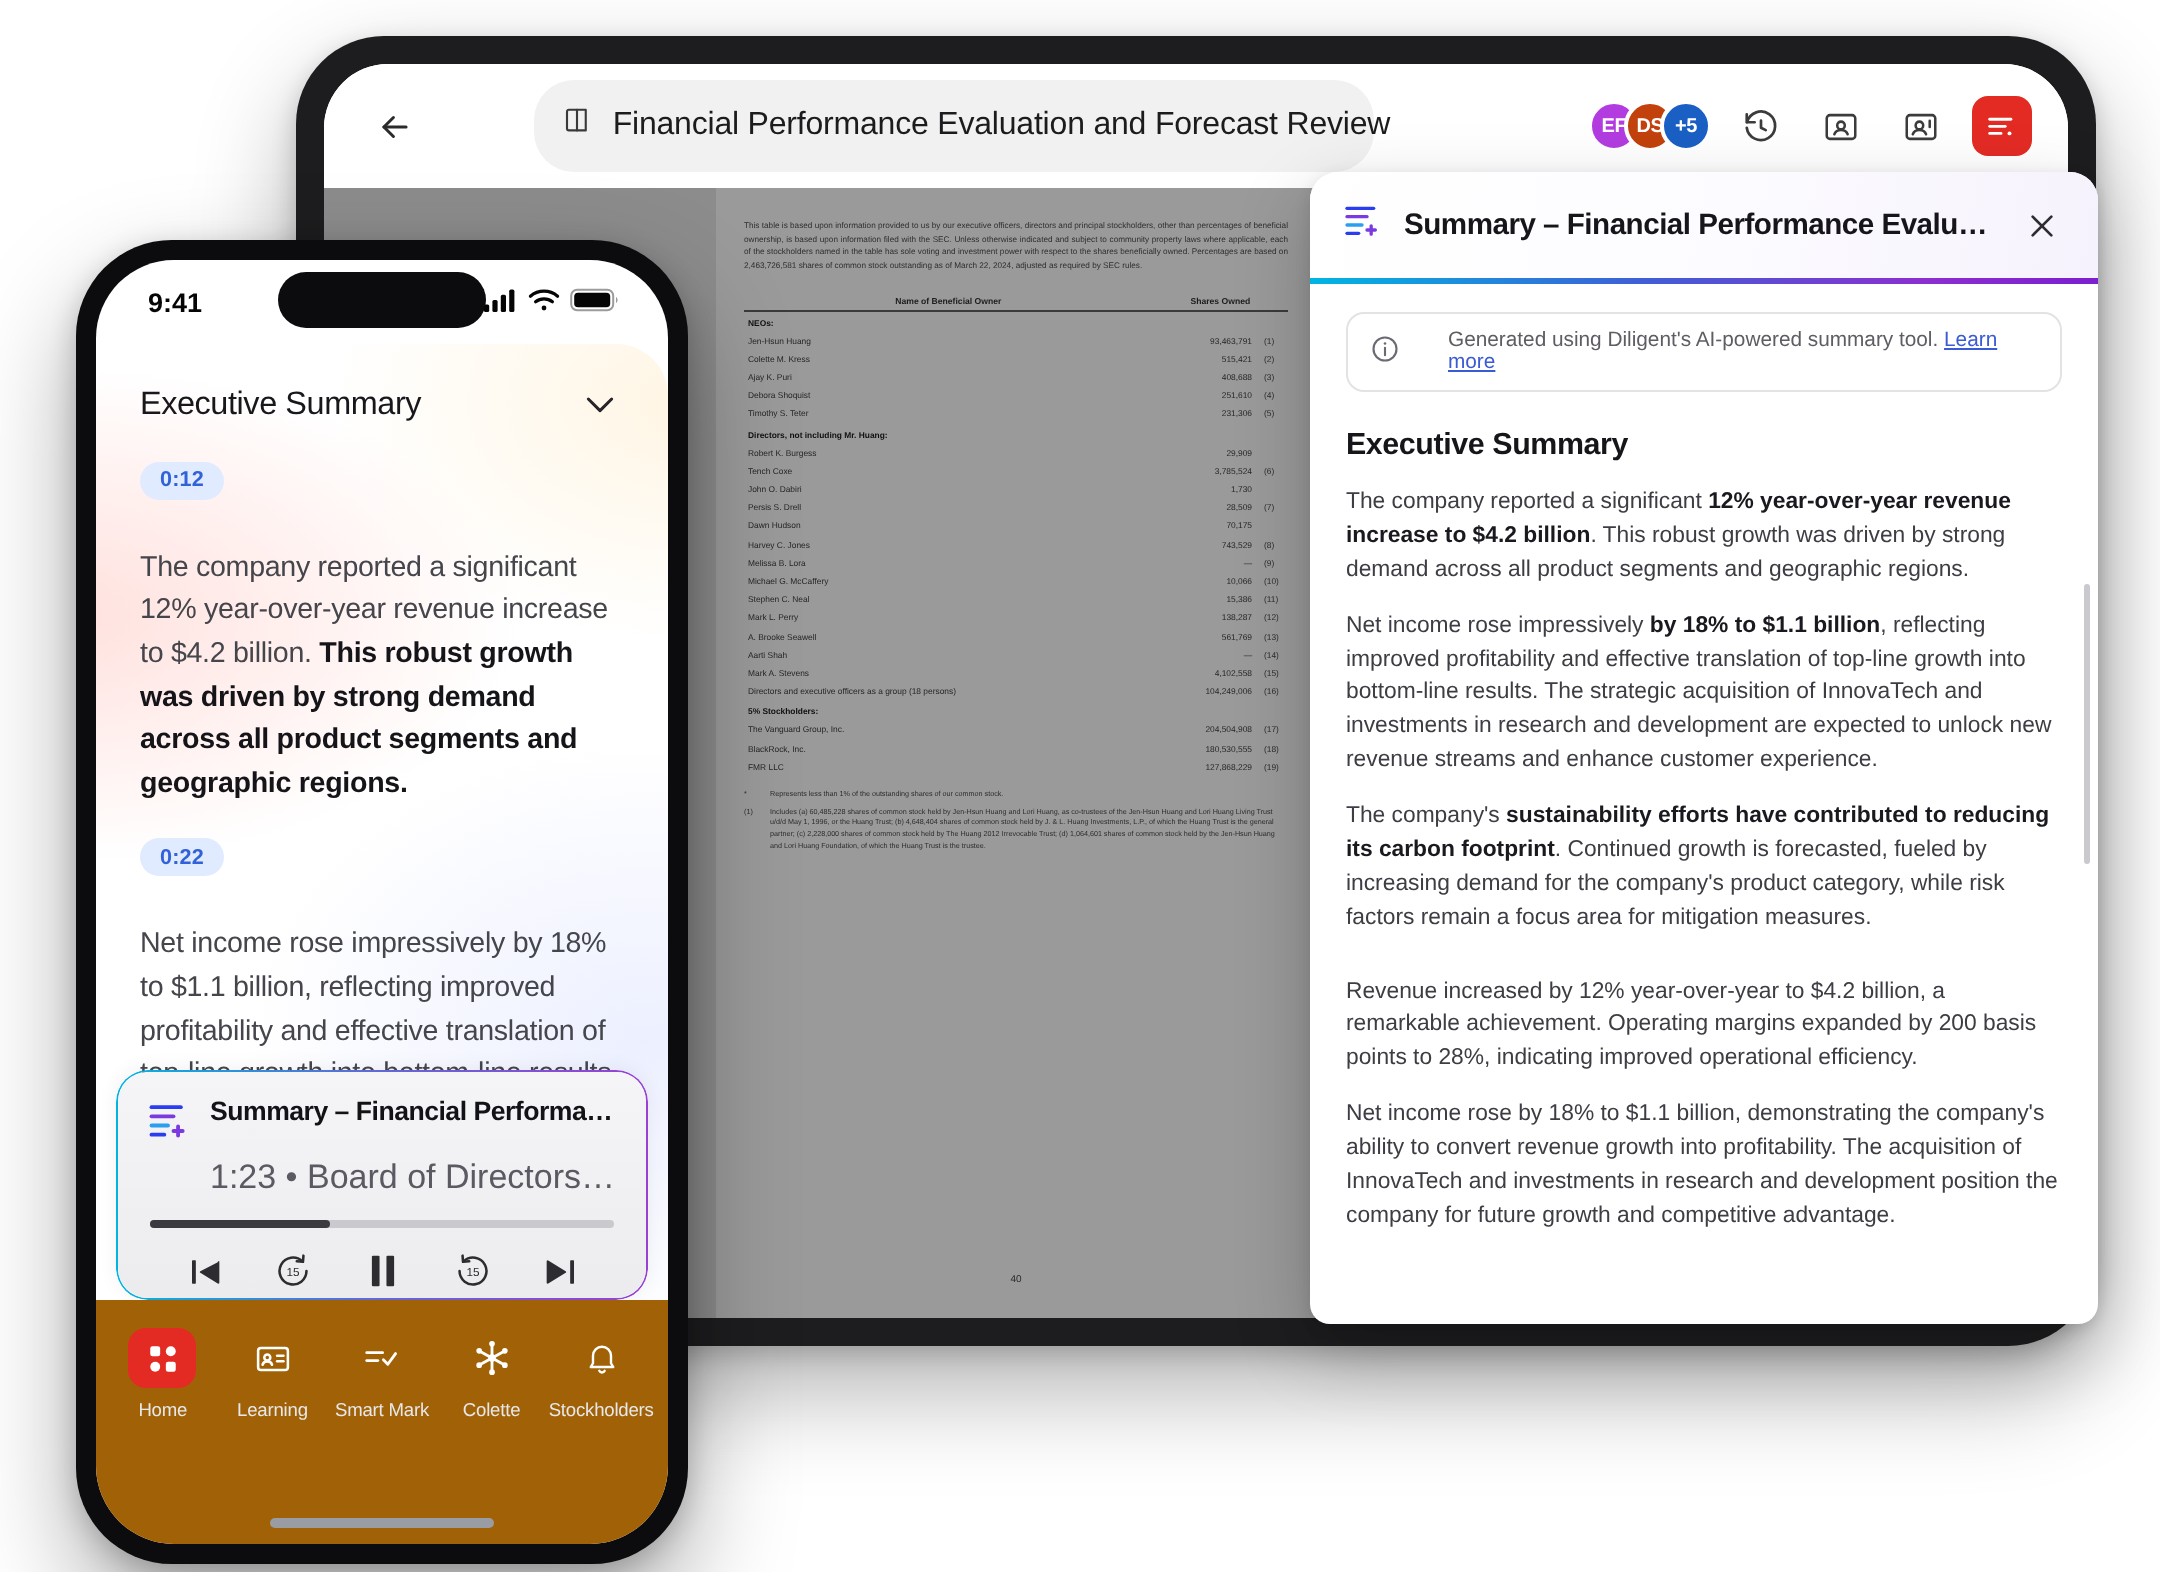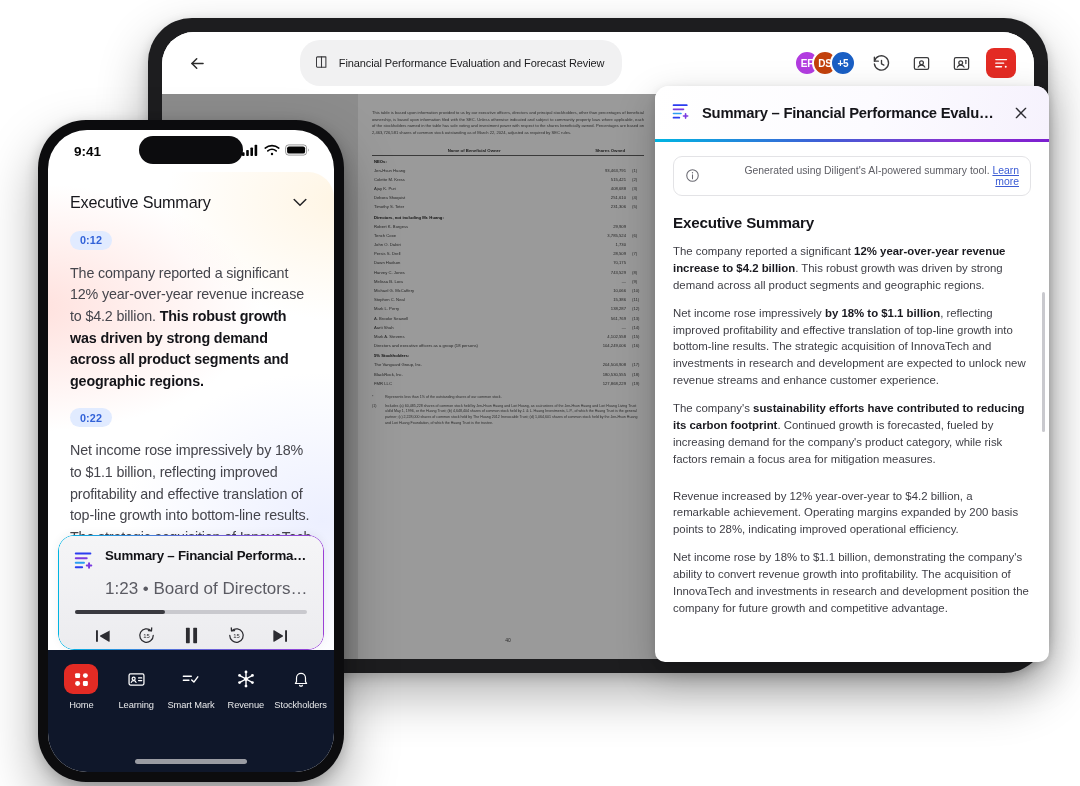--- a/index.html
+++ b/index.html
@@ -20,21 +20,21 @@
   }
   .tb-topbar{
     position:absolute; left:0; top:0; right:0; height:62px; background:#fff;
     display:flex; align-items:center; padding:0 18px; z-index:6;
   }
   .tb-back{ width:34px;height:34px;display:flex;align-items:center;justify-content:center;
     cursor:pointer;color:#2b2b2b; }
   .tb-title-chip{
     margin:0 auto; display:flex; align-items:center; gap:10px;
     background:#f1f1f2; border-radius:20px; height:46px; padding:0 18px 0 14px;
-    font-size:11px; color:#1c1c1e; letter-spacing:-.1px; white-space:nowrap;
+    font-size:16px; color:#1c1c1e; letter-spacing:-.1px; white-space:nowrap;
     max-width:420px;
   }
   .tb-right{ display:flex; align-items:center; gap:10px; margin-left:auto; }
   .avatars{ display:flex; align-items:center; }
   .av{
     width:26px;height:26px;border-radius:50%;color:#fff;font-size:10px;font-weight:700;
     display:flex;align-items:center;justify-content:center;border:2px solid #fff;
     margin-left:-8px; letter-spacing:-.2px;
   }
   .av:first-child{ margin-left:0; }
@@ -78,21 +78,21 @@
     background:linear-gradient(100deg,#ffffff 0%,#fcfbff 55%,#f6f2fd 100%);
   }
   .sp-title{ font-size:14.8px; font-weight:600; color:#15151a; letter-spacing:-.25px;
     white-space:nowrap; overflow:hidden; text-overflow:ellipsis; flex:1; }
   .sp-close{ width:24px;height:24px;display:flex;align-items:center;justify-content:center;
     cursor:pointer;color:#2d2d32; }
   .sp-rule{ height:3px; background:linear-gradient(90deg,#00b5e2 0%,#3f5fd6 42%,#8b2fd0 78%,#7b1fd0 100%); }
   .sp-scroll{ height:calc(100% - 56px); overflow:hidden; padding:14px 18px 10px 18px; position:relative; }
   .sp-notice{
     display:flex; align-items:center; gap:24px; border:1px solid #e3e3e6; border-radius:9px;
-    padding:8px 11px; font-size:10.4px; color:#5d5d64; margin-bottom:18px;text-align:right;
+    padding:8px 11px; font-size:10.4px; color:#5d5d64; margin-bottom:18px;
   }
   .sp-notice a{ color:#3b5bd4; text-decoration:underline; }
   .sp-h2{ font-size:15.2px; font-weight:600; color:#15151a; letter-spacing:-.2px; margin:2px 0 12px; }
   .sp-p{ font-size:11.4px; line-height:1.48; color:#3d3d44; margin-bottom:11px; }
   .sp-p b{ color:#19191f; font-weight:700; }
   .sp-sec2{ margin-top:20px; }
   .sp-scrollbar{ position:absolute; right:4px; top:150px; width:3px; height:140px;
     background:#c9c9ce; border-radius:2px; }
 
   
@@ -123,21 +123,21 @@
       radial-gradient(300px 200px at 104% 6%, rgba(255,230,186,.40) 0%, rgba(255,230,186,0) 60%),
       radial-gradient(320px 240px at 96% 72%, rgba(206,214,255,.38) 0%, rgba(206,214,255,0) 62%),
       #ffffff;
     border-radius:26px 26px 0 0; padding:18px 22px 0 22px; overflow:hidden;
   }
   .ph-card-head{ display:flex; align-items:center; justify-content:space-between; margin-bottom:16px; }
   .ph-card-title{ font-size:16.2px; font-weight:500; color:#17171c; letter-spacing:-.2px; }
   .ph-chev{ width:24px;height:24px;display:flex;align-items:center;justify-content:center;cursor:pointer;color:#262629; }
   .ts-chip{
     display:inline-block; background:#e1ebff; color:#3262d8; font-size:10.8px; font-weight:700;
-    border-radius:11px; padding:3.5px 10px; margin-bottom:13px; letter-spacing:.1px;
+    border-radius:11px; padding:3.5px 10px; margin-bottom:24px; letter-spacing:.1px;
   }
   .ph-p{ font-size:14.3px; line-height:1.52; color:#45454c; margin-bottom:15px; letter-spacing:-.15px; }
   .ph-p b{ color:#141419; font-weight:700; }
 
   
   .ph-player{
     position:absolute; left:10px; right:10px; bottom:122px; height:115px;
     background:linear-gradient(180deg,#f5f5f7 0%,#ececef 100%);
     border-radius:16px; border:1.4px solid transparent;
     background-clip:padding-box;
@@ -156,21 +156,21 @@
     white-space:nowrap; overflow:hidden; text-overflow:ellipsis; }
   .pl-sub{ font-size:17px; color:#5a5a62; margin-top:16px;
     white-space:nowrap; overflow:hidden; text-overflow:ellipsis; }
   .pl-bar{ position:relative; height:4px; border-radius:3px; background:#c9c9ce; margin:11px 2px 0; }
   .pl-bar-fill{ position:absolute; left:0; top:0; bottom:0; width:39%; background:#3a3a40; border-radius:3px; }
   .pl-ctrls{ display:flex; align-items:center; justify-content:center; gap:24px; margin-top:10px; color:#2c2c31; }
   .pl-btn{ cursor:pointer; display:flex; align-items:center; justify-content:center; }
 
   
   .ph-nav{
-    position:absolute; left:0; right:0; bottom:0; height:122px; background:#0f172a;
+    position:absolute; left:0; right:0; bottom:0; height:122px; background:#a16207;
     display:flex; align-items:flex-start; justify-content:space-around; padding:14px 6px 0;
     z-index:8;
   }
   .nav-item{ width:60px; display:flex; flex-direction:column; align-items:center; gap:6px; cursor:pointer; }
   .nav-ico{ width:34px;height:30px;display:flex;align-items:center;justify-content:center;color:#ffffff;border-radius:9px; }
   .nav-ico.active{ background:#e32b24; }
   .nav-lbl{ font-size:9.3px; color:#e7e8ea; letter-spacing:-.1px; }
   .home-ind{ position:absolute; left:50%; transform:translateX(-50%); bottom:8px;
     width:112px; height:5px; border-radius:3px; background:#9a9ca3; }
 </style>
@@ -583,21 +583,21 @@
                 <line x1="12" y1="12" x2="18.8" y2="8.2"></line>
                 <circle cx="12" cy="12" r="2.3" fill="#fff" stroke="none"></circle>
                 <circle cx="12" cy="3.5" r="1.7" fill="#fff" stroke="none"></circle>
                 <circle cx="12" cy="20.5" r="1.7" fill="#fff" stroke="none"></circle>
                 <circle cx="4.3" cy="7.7" r="1.7" fill="#fff" stroke="none"></circle>
                 <circle cx="19.7" cy="16.3" r="1.7" fill="#fff" stroke="none"></circle>
                 <circle cx="4.3" cy="16.3" r="1.7" fill="#fff" stroke="none"></circle>
                 <circle cx="19.7" cy="7.7" r="1.7" fill="#fff" stroke="none"></circle>
               </svg>
           </div>
-          <div class="nav-lbl">Revenue</div>
+          <div class="nav-lbl">Colette</div>
         </div>
         <div class="nav-item">
           <div class="nav-ico">
             <svg width="18" height="18" viewBox="0 0 24 24" fill="none" stroke="#fff" stroke-width="1.6" stroke-linecap="round" stroke-linejoin="round">
                 <path d="M18 15.5V10.5a6 6 0 0 0-12 0v5L4.5 18h15z"></path>
                 <path d="M10.2 20.5a2 2 0 0 0 3.6 0"></path>
               </svg>
           </div>
           <div class="nav-lbl">Stockholders</div>
         </div>

